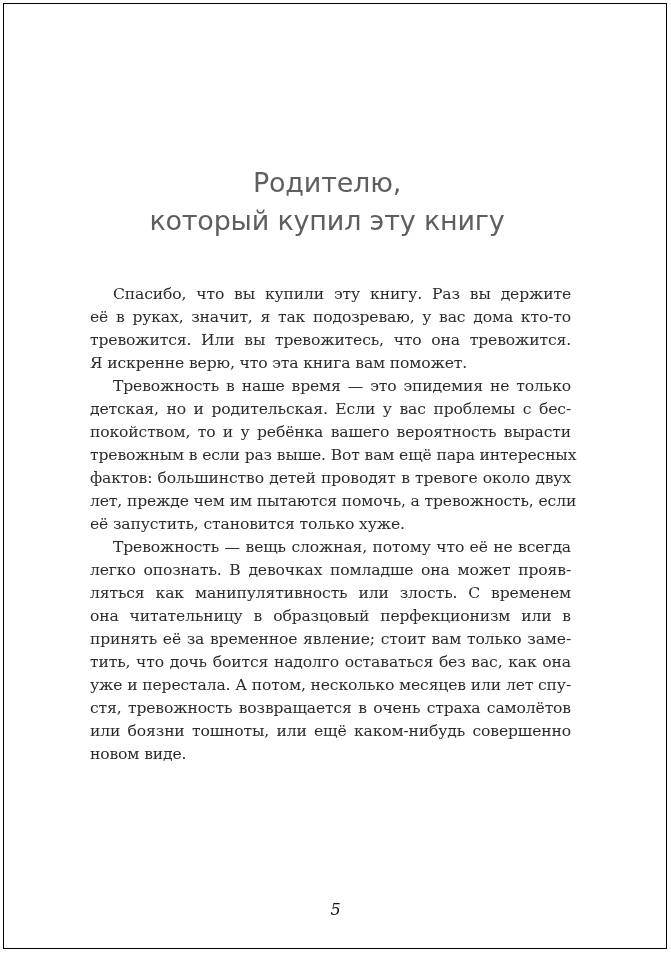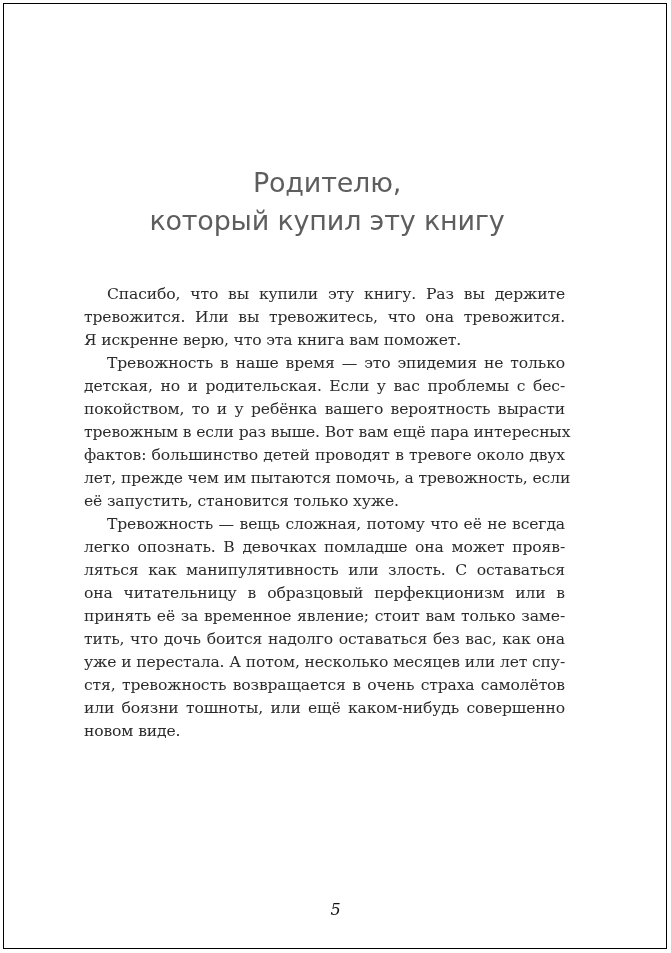--- a/index.html
+++ b/index.html
@@ -8,21 +8,21 @@
       position: absolute; left: 3px; top: 3px; width: 664px; height: 946px;
       border: 1px solid #000; box-sizing: border-box; background: #fff;
     }
     .title {
       position: absolute; left: 0; right: 16px; top: 160px; text-align: center;
       font-family: "DejaVu Sans", sans-serif; font-size: 27px; line-height: 38px;
       color: #5e5e5e; font-weight: normal; margin: 0; letter-spacing: -0.2px;
     }
     .title span { display: block; }
     .body {
-      position: absolute; left: 84px; top: 283px; width: 481px;
+      position: absolute; left: 90px; top: 283px; width: 481px;
       font-family: "DejaVu Serif", serif; font-size: 15.6px; line-height: 23px;
       color: #2b2b2b; text-align: justify; letter-spacing: -0.15px;
     }
     .line { display: block; text-align: justify; text-align-last: justify; white-space: nowrap; }
     .line.last { text-align-last: left; }
     .line.indent { padding-left: 23px; }
     .pagenum {
       position: absolute; left: 0; right: 0; top: 900px; text-align: center;
       font-family: "DejaVu Serif", serif; font-style: italic; font-size: 16px; color: #111;
     }
@@ -33,36 +33,37 @@
 <div class="page">
   <h1 class="title">
     <span>Родителю,</span>
     <span>который купил эту книгу</span>
   </h1>
 </div>
 
 <div class="body" id="body">
     <div>
       <span class="line indent">Спасибо, что вы купили эту книгу. Раз вы держите</span>
+      <span class="line">её в руках, значит, я так подозреваю, у вас дома кто-то</span>
       <span class="line">тревожится. Или вы тревожитесь, что она тревожится.</span>
       <span class="line last">Я искренне верю, что эта книга вам поможет.</span>
     </div>
     <div>
       <span class="line indent">Тревожность в наше время — это эпидемия не только</span>
       <span class="line">детская, но и родительская. Если у вас проблемы с бес-</span>
       <span class="line">покойством, то и у ребёнка вашего вероятность вырасти</span>
       <span class="line">тревожным в если раз выше. Вот вам ещё пара интересных</span>
       <span class="line">фактов: большинство детей проводят в тревоге около двух</span>
       <span class="line">лет, прежде чем им пытаются помочь, а тревожность, если</span>
       <span class="line last">её запустить, становится только хуже.</span>
     </div>
     <div>
       <span class="line indent">Тревожность — вещь сложная, потому что её не всегда</span>
       <span class="line">легко опознать. В девочках помладше она может прояв-</span>
-      <span class="line">ляться как манипулятивность или злость. С оставаться</span>
+      <span class="line">ляться как манипулятивность или злость. С временем</span>
       <span class="line">она читательницу в образцовый перфекционизм или в</span>
       <span class="line">принять её за временное явление; стоит вам только заме-</span>
       <span class="line">тить, что дочь боится надолго оставаться без вас, как она</span>
       <span class="line">уже и перестала. А потом, несколько месяцев или лет спу-</span>
       <span class="line">стя, тревожность возвращается в очень страха самолётов</span>
       <span class="line">или боязни тошноты, или ещё каком-нибудь совершенно</span>
       <span class="line last">новом виде.</span>
     </div>
   </div>
 

